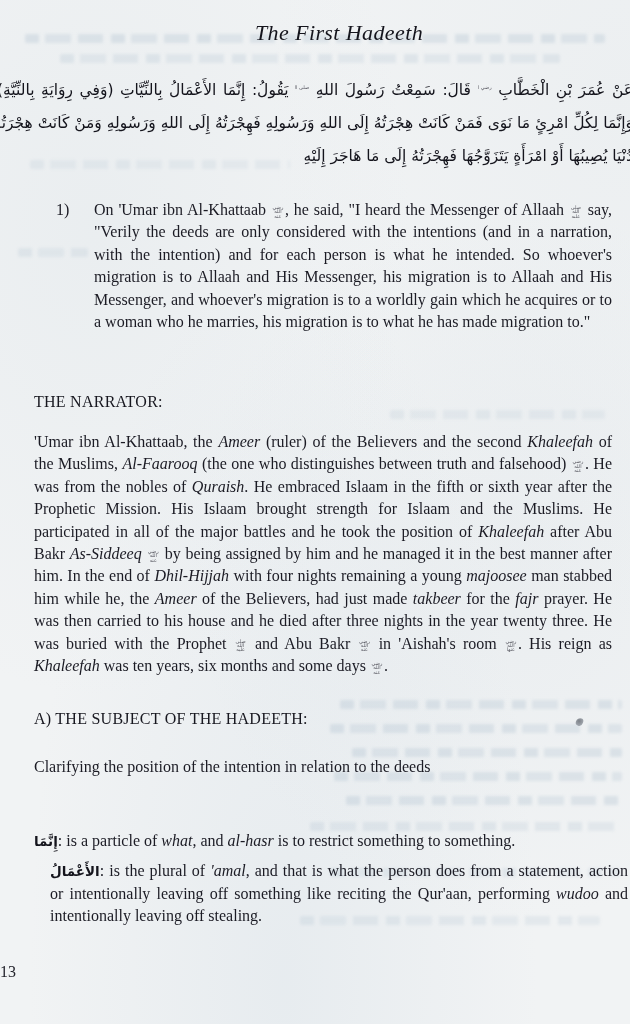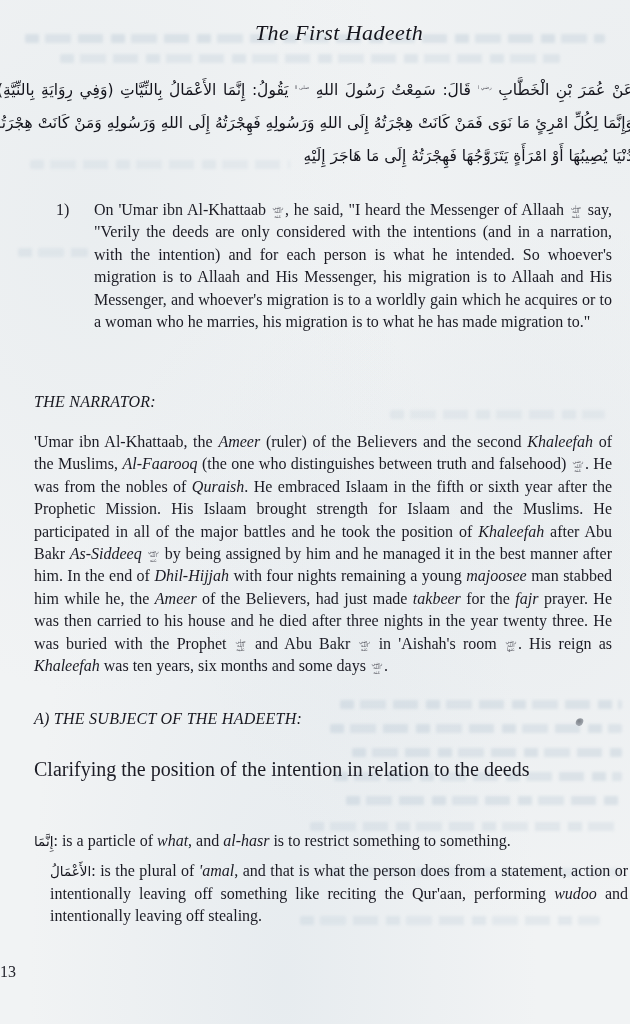--- a/index.html
+++ b/index.html
@@ -37,32 +37,32 @@
     color:#14141c;
   }
   .ar-line{white-space:nowrap;text-align:justify;text-align-last:justify;}
   .ar-line.last{text-align-last:right;padding-left:160px;}
   .body-text{font-size:16px;line-height:22.4px;text-align:justify;}
   .translation{
     top:199px;left:56px;width:556px;
     display:grid;grid-template-columns:38px 1fr;
   }
   .heading{
-    font-size:16px;letter-spacing:.25px;color:#17171f;font-style:italic;
+    font-size:16px;letter-spacing:.25px;color:#17171f;
   }
   .narrator-heading{top:393px;left:34px;}
   .narrator-body{top:431px;left:34px;width:578px;}
   .a-heading{top:710px;left:34px;}
-  .a-text{top:758px;left:34px;width:578px;font-size:20px;}
+  .a-text{top:758px;left:34px;width:578px;font-size:16px;}
   .b-heading{top:801px;left:34px;}
   .def1{top:830px;left:34px;width:578px;}
   .def2{top:860px;left:50px;width:578px;line-height:22.7px;}
   .term{
     font-family:"DejaVu Sans", sans-serif;
-    font-weight:normal;
+    font-weight:bold;
     font-size:13.5px;
     color:#14141c;
     direction:rtl;
     unicode-bidi:isolate;
   }
   .page-number{
     top:963px;left:0;right:0;
     text-align:left;font-size:16px;color:#23232b;
   }
   .hn{

